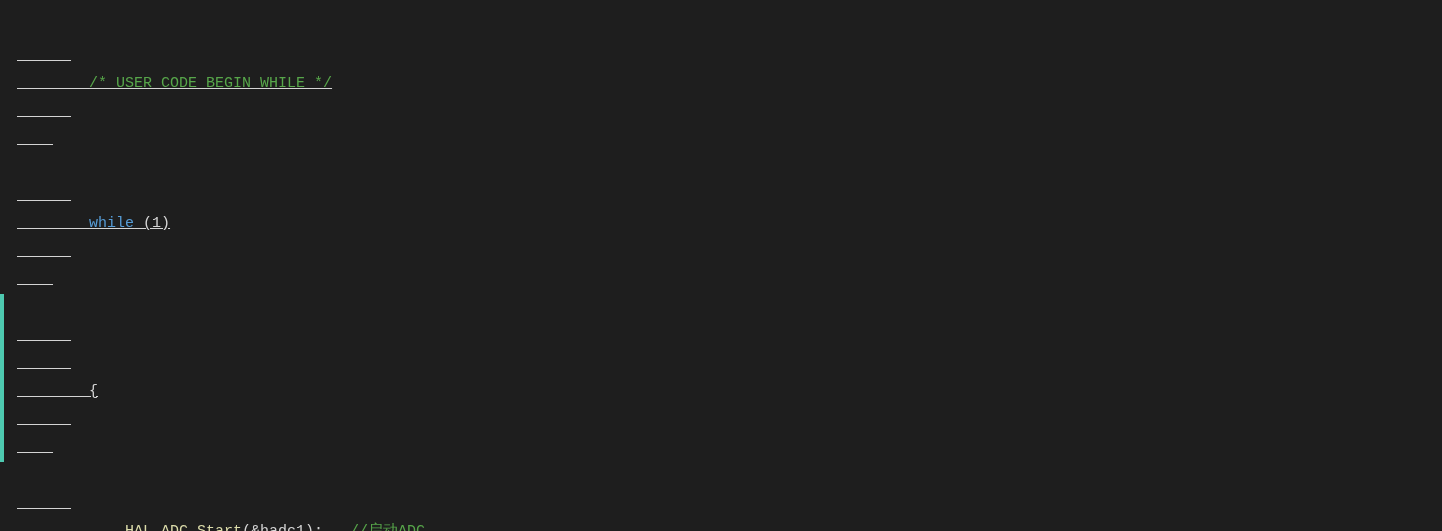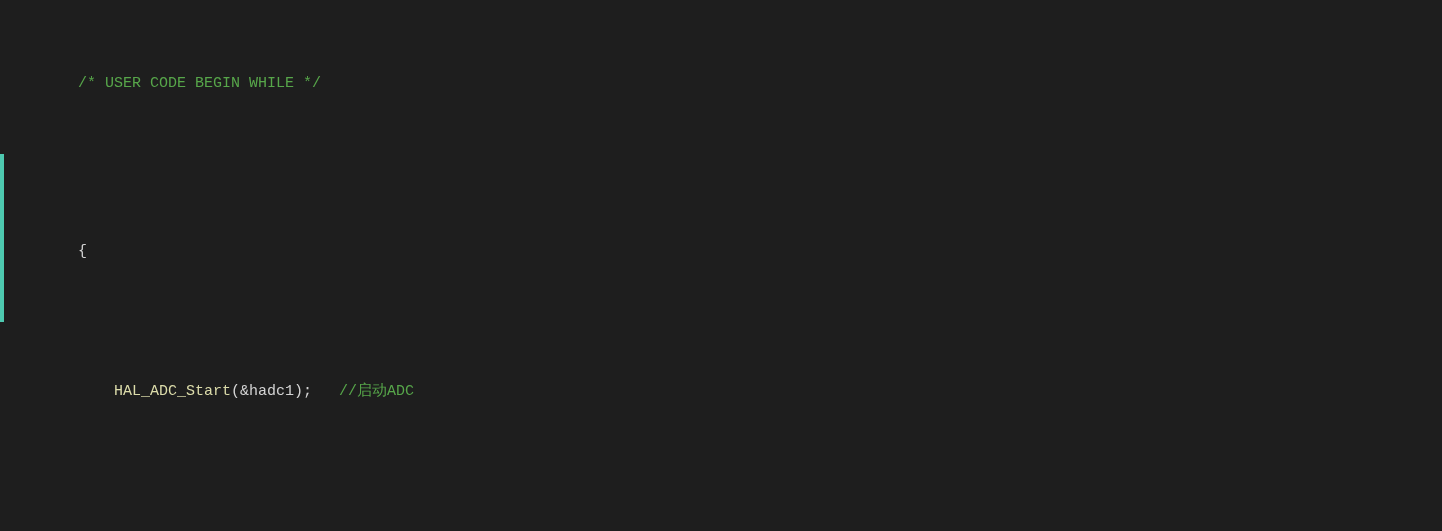--- a/index.html
+++ b/index.html
@@ -22,38 +22,44 @@
     .c-comment { color: #57a64a; }
     .c-keyword { color: #569cd6; }
     .c-normal { color: #d4d4d4; }
 
     .code-block {
       padding: 6px 0 6px 0;
     }
 
     .line {
       display: block;
-      padding: 0 0 0 6px;
+      padding: 0 0 0 17px;
       min-height: 28px;
       line-height: 28px;
       white-space: pre;
+      text-decoration: underline;
     }
   </style>
 </head>
 <body>
 
 <div class="code-container">
   <div class="code-block">
 
     <div class="line">
       <span style="padding-left:16px;">
         <span class="c-comment">/* USER CODE BEGIN WHILE */</span>
       </span>
     </div>
 
+    <div class="line">
+      <span style="padding-left:16px;">
+        <span class="c-keyword">while</span><span class="c-normal"> (1)</span>
+      </span>
+    </div>
 
     <div class="line" style="position:relative;">
       <span style="position:absolute;left:0;top:0;width:4px;height:100%;background:#4ec9b0;display:block;"></span>
       <span style="padding-left:16px;">
         <span class="c-normal">{</span>
       </span>
     </div>
 
     <div class="line">
       <span style="padding-left:16px;">

